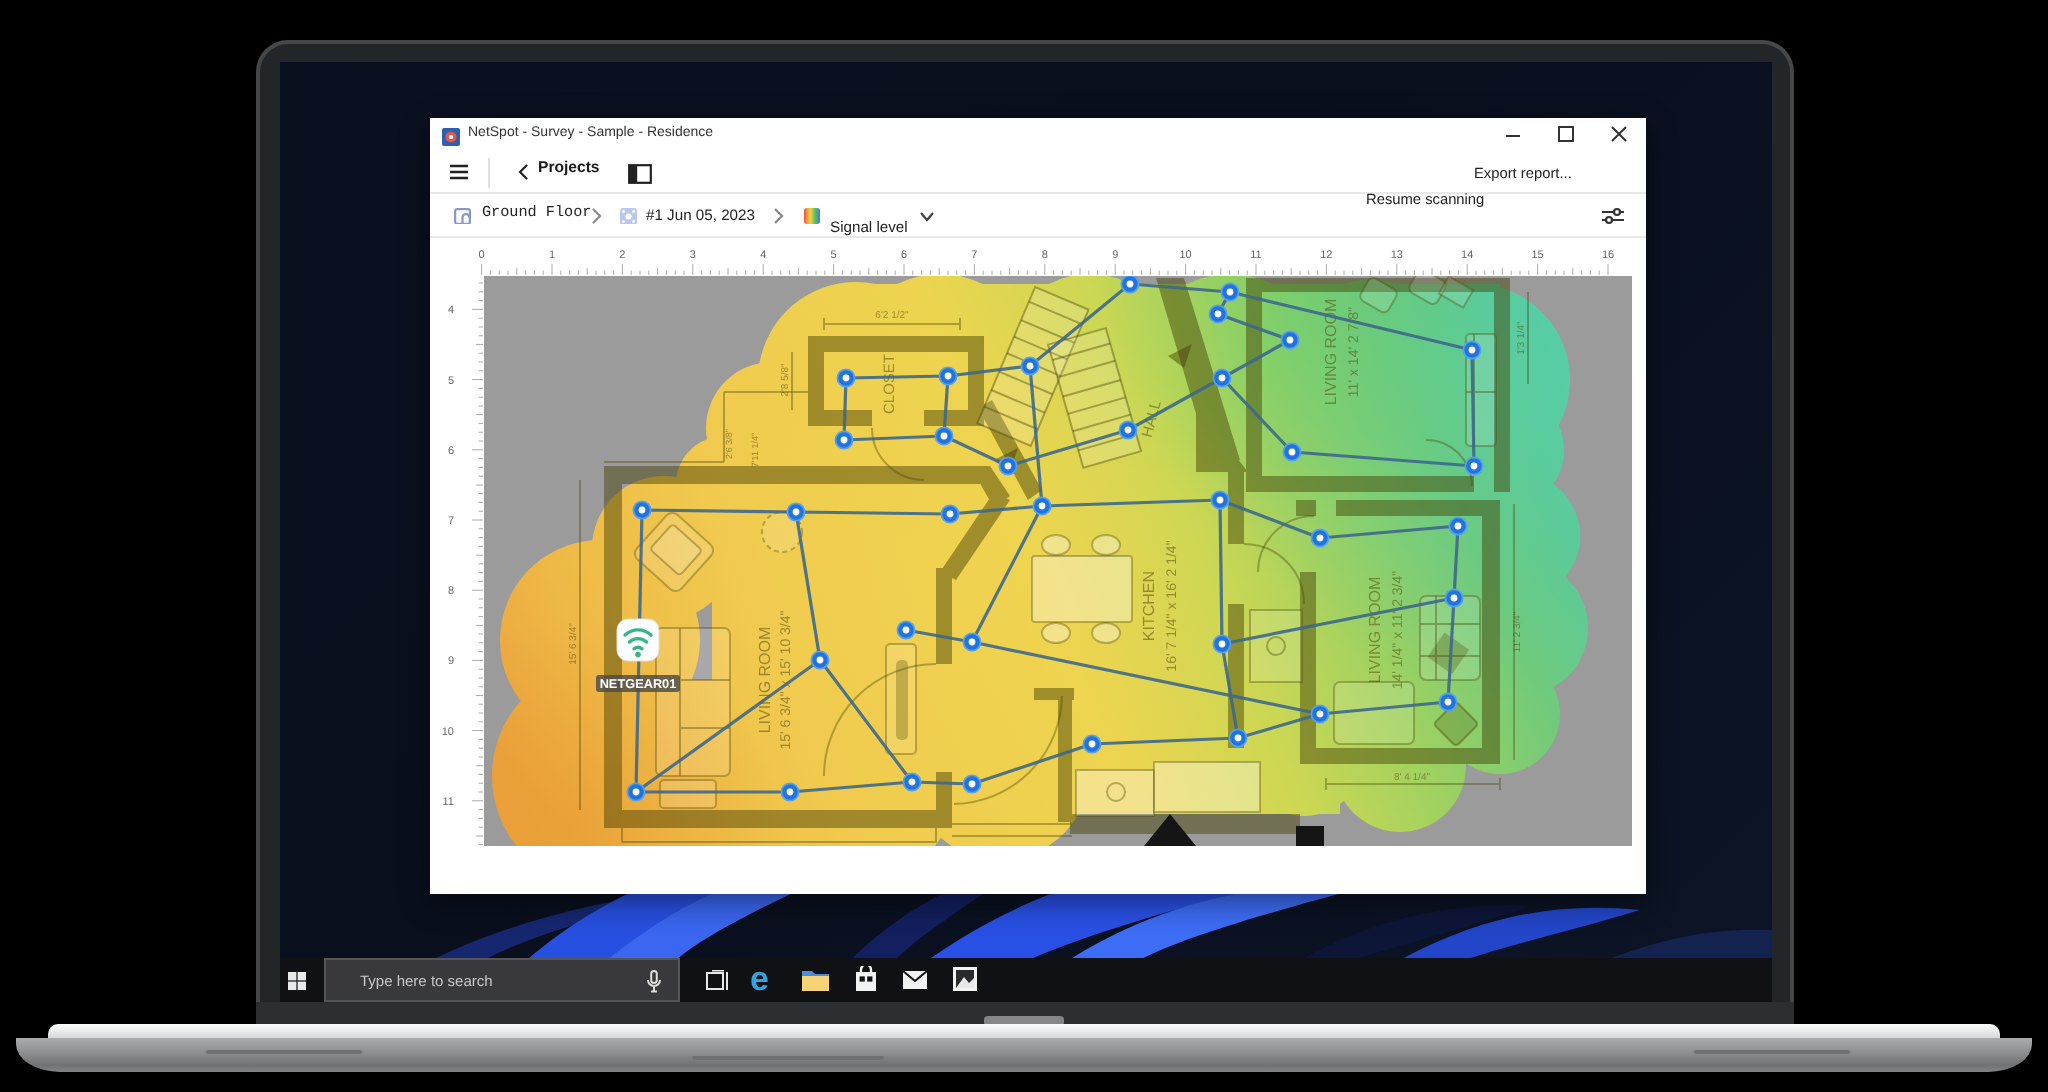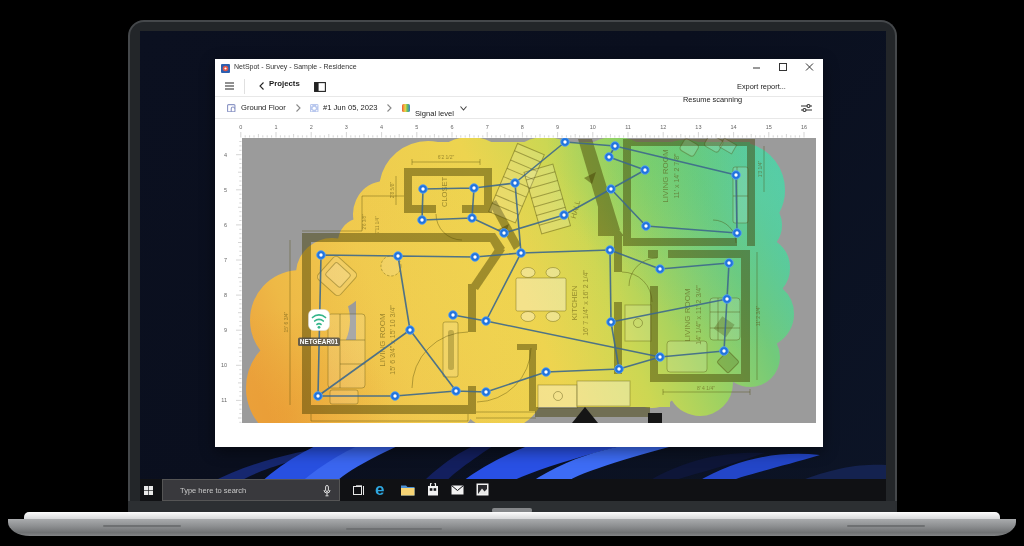--- a/index.html
+++ b/index.html
@@ -116,21 +116,21 @@
     <span class="abs" style="left:468px; top:18px; font-size:7.4px; color:#222;">Resume scanning</span>
     <span class="abs" style="left:522px; top:5px; font-size:7.4px; color:#222;">Export report...</span>
   </div>
 
   <div class="abs" style="left:0; top:38px; width:608px; height:21.5px; border-bottom:1px solid #e8e8e8;">
 
     <svg class="abs" style="left:12px; top:6.5px;" width="8.5" height="8.5" viewBox="0 0 9 9">
       <rect x="0.6" y="0.6" width="7.8" height="7.8" rx="1" fill="none" stroke="#8d97c6" stroke-width="1.2"></rect>
       <path d="M4.5 8.4 v-3.4 a1.8 1.8 0 0 1 3.6 0" fill="none" stroke="#8d97c6" stroke-width="1.2"></path>
     </svg>
-    <span class="abs" style="left:26px; top:6px; font-size:7.6px; color:#222;">Ground Floor</span>
+    <span class="abs" style="left:26px; top:6px; font-size:7.6px; color:#222;font-family:Liberation Mono, monospace;">Ground Floor</span>
     <svg class="abs" style="left:81px; top:7px;" width="5" height="8" viewBox="0 0 5 8">
         <path d="M0.5 0.5 L4 4 L0.5 7.5" fill="none" stroke="#888" stroke-width="1.1"></path>
       </svg>
 
     <svg class="abs" style="left:95px; top:6.5px;" width="8.5" height="8.5" viewBox="0 0 9 9">
       <rect x="0" y="0" width="9" height="9" rx="1.5" fill="#b9c8ee"></rect>
       <circle cx="4.5" cy="4.5" r="1.6" fill="#fff"></circle>
       <circle cx="1.8" cy="1.8" r="0.8" fill="#fff"></circle>
         <circle cx="7.2" cy="1.8" r="0.8" fill="#fff"></circle>
       <circle cx="1.8" cy="7.2" r="0.8" fill="#fff"></circle>

